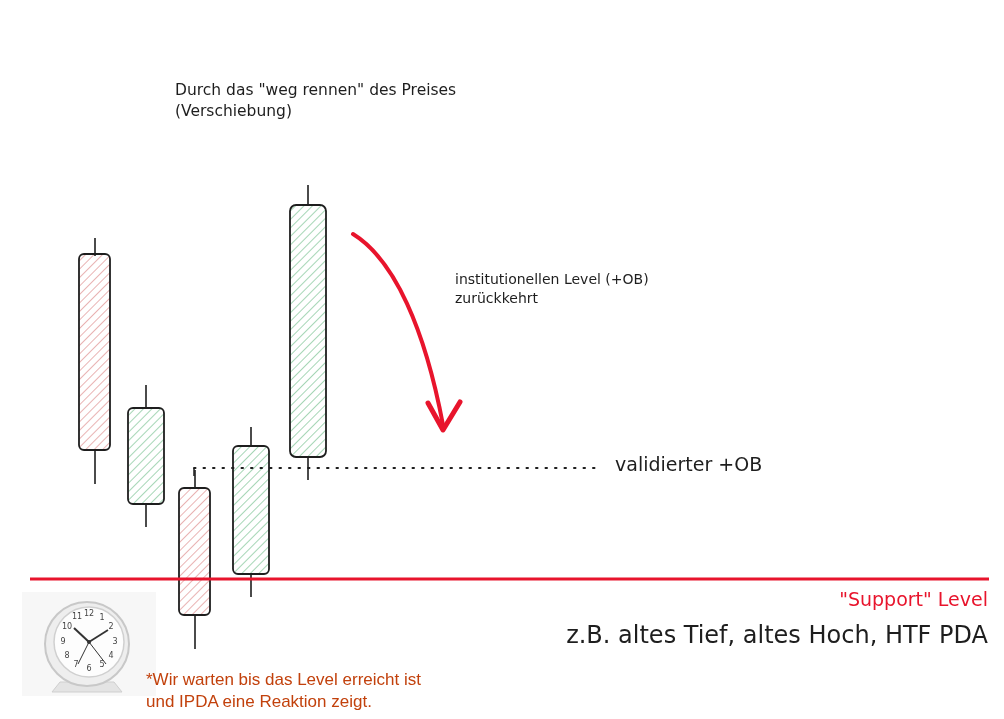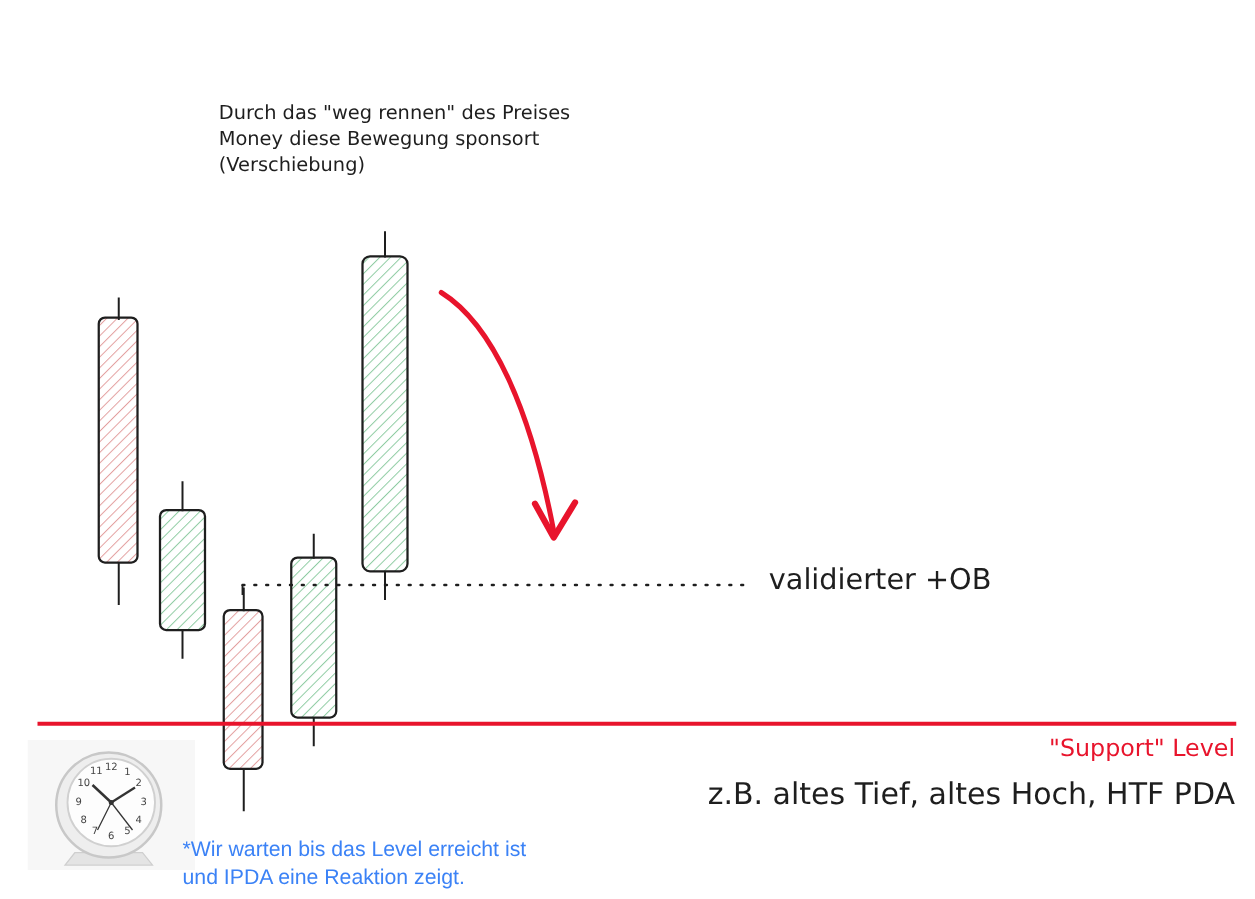--- a/index.html
+++ b/index.html
@@ -1,23 +1,23 @@
 <!DOCTYPE html>
 <html><head>
 <meta charset="utf-8">
 <style>
   html, body { margin:0; padding:0; background:#ffffff; }
   body { width:1004px; height:719px; position:relative; overflow:hidden; font-family:"DejaVu Sans", sans-serif; }
   .hand { font-family:"DejaVu Sans", sans-serif; color:#1e1e1e; position:absolute; }
   .note-top { left:175px; top:80px; font-size:15.5px; line-height:21px; width:360px; }
   .note-right { left:455px; top:270px; font-size:14px; line-height:19px; width:300px; }
-  .ob-label { left:615px; top:450px; font-size:23px; line-height:28px; }
+  .ob-label { left:615px; top:450px; font-size:19px; line-height:28px; }
   .support-label { right:16px; top:588px; font-size:19px; color:#e8142c; }
   .support-sub { right:16px; top:621px; font-size:24px; }
-  .footnote { position:absolute; left:146px; top:669px; font-family:"Liberation Sans", sans-serif; font-size:17px; line-height:22px; color:#3b82f6; }
+  .footnote { position:absolute; left:146px; top:669px; font-family:"Liberation Sans", sans-serif; font-size:17px; line-height:22px; color:#c2410c; }
   .line { white-space:pre; display:block; }
   svg.canvas { position:absolute; left:0; top:0; }
   .clock { position:absolute; left:22px; top:592px; width:134px; height:104px; }
 </style>
 </head>
 <body>
 
 <svg class="canvas" width="1004" height="719" viewBox="0 0 1004 719">
   <defs>
     <pattern id="hatchRed" patternUnits="userSpaceOnUse" width="6" height="6" patternTransform="rotate(45)">
@@ -64,25 +64,26 @@
   <line x1="30" y1="579" x2="989" y2="579" stroke="#e8142c" stroke-width="3.2"></line>
 
   <g>
     <path d="M353 234 C 395 260, 425 330, 443 425" fill="none" stroke="#e8142c" stroke-width="4" stroke-linecap="round"></path>
     <path d="M428 403 L 443 430 L 460 402" fill="none" stroke="#e8142c" stroke-width="5" stroke-linecap="round" stroke-linejoin="round"></path>
   </g>
 </svg>
 
 <div class="hand note-top">
   <span class="line">Durch das "weg rennen" des Preises</span>
-  <span class="line">Money diese Bewegung sponsort</span>
   <span class="line">(Verschiebung)</span>
 </div>
 
 <div class="hand note-right">
+  <span class="line">institutionellen Level (+OB)</span>
+  <span class="line">zurückkehrt</span>
 </div>
 
 <div class="hand ob-label">validierter +OB</div>
 <div class="hand support-label">"Support" Level</div>
 <div class="hand support-sub">z.B. altes Tief, altes Hoch, HTF PDA</div>
 
 <svg class="clock" viewBox="0 0 134 104">
   <rect x="0" y="0" width="134" height="104" fill="#f7f7f7"></rect>
   <path d="M38 90 L30 100 L100 100 L92 90 Z" fill="#e4e4e4" stroke="#cfcfcf"></path>
   <circle cx="65" cy="52" r="42" fill="#eeeeee" stroke="#c8c8c8" stroke-width="2"></circle>

